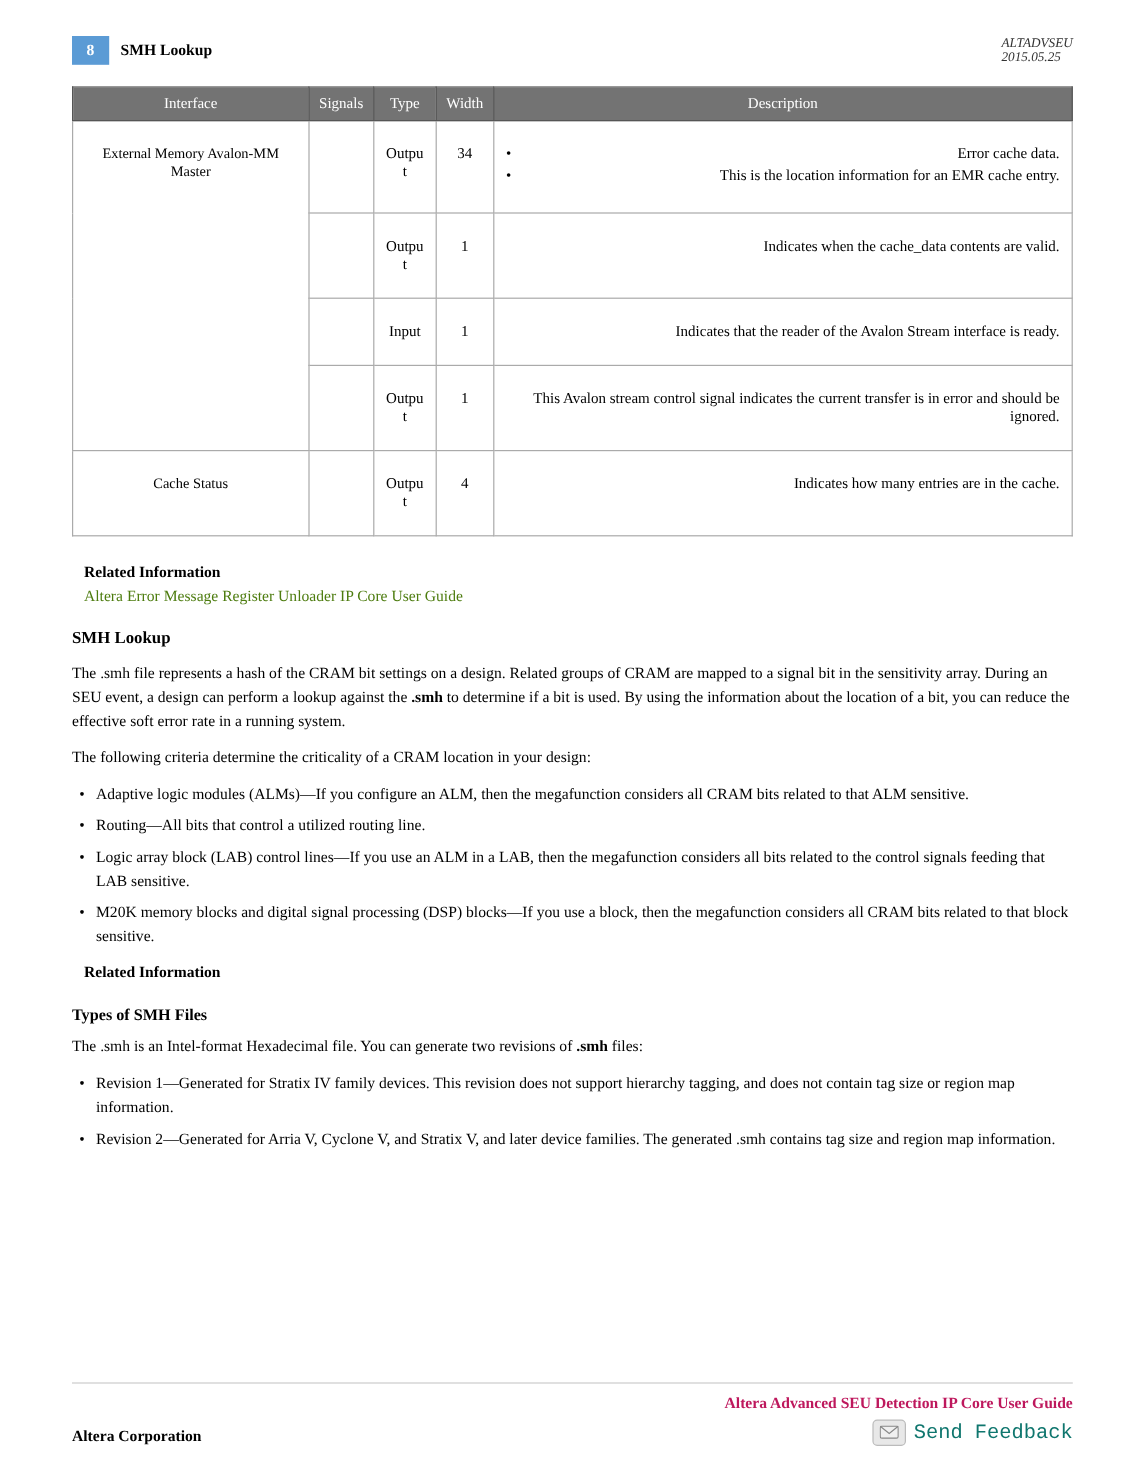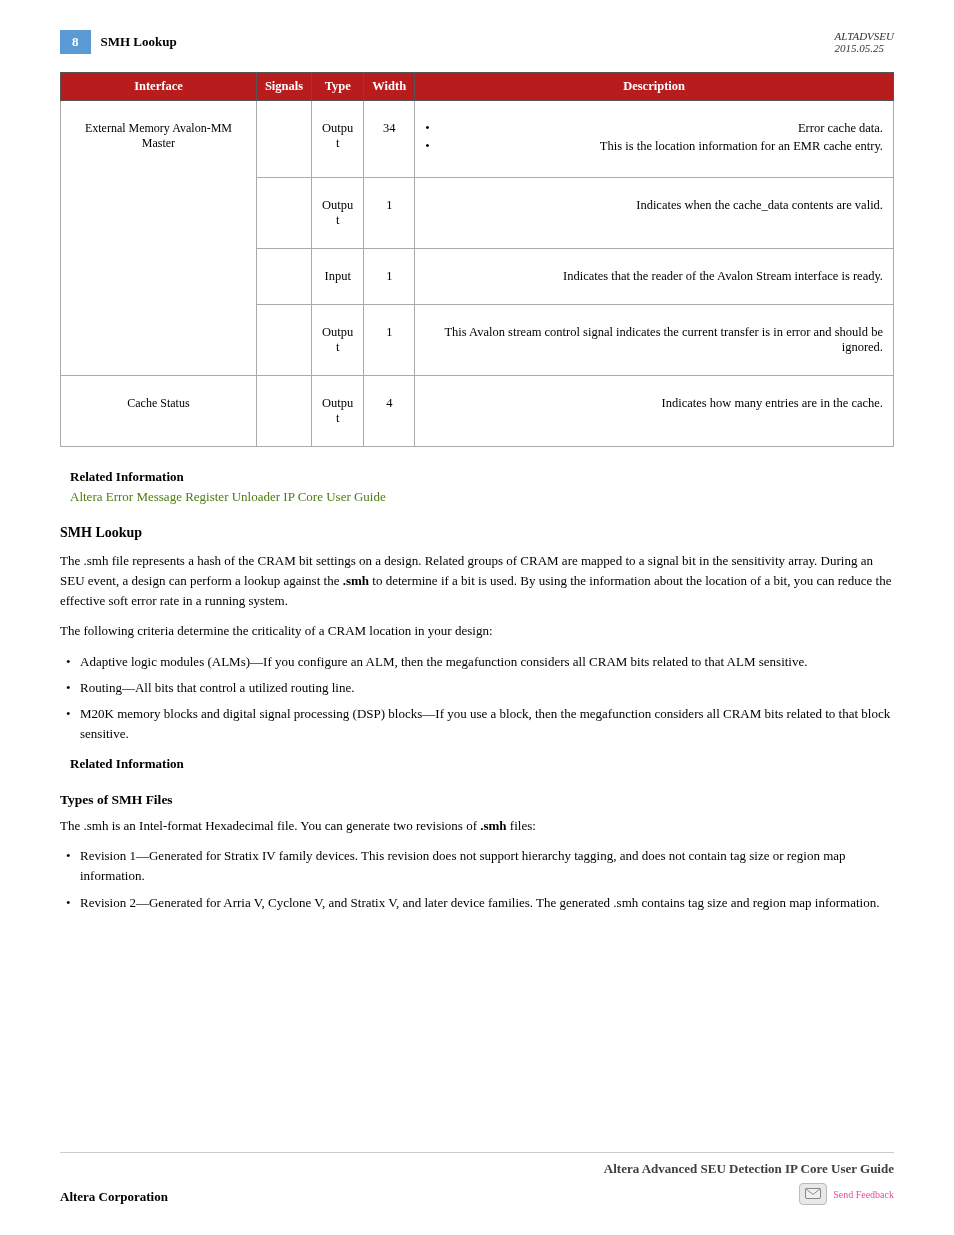--- a/index.html
+++ b/index.html
@@ -47,25 +47,25 @@
     }
 
     
     .data-table {
       width: 100%;
       border-collapse: collapse;
       margin-bottom: 22px;
       font-size: 12.5px;
     }
     .data-table th {
-      background: #b91c1c;
+      background: #737373;
       color: #fff;
       text-align: center;
       padding: 6px 8px;
-      font-weight: bold;
+      font-weight: normal;
       border: 1px solid #555;
     }
     .data-table td {
       border: 1px solid #aaa;
       padding: 20px 10px;
       vertical-align: top;
     }
     .data-table td.interface-cell {
       text-align: center;
       font-size: 12px;
@@ -170,21 +170,21 @@
       padding-top: 8px;
     }
     .footer-left {
       font-size: 13px;
       font-weight: bold;
     }
     .footer-right {
       text-align: right;
     }
     .footer-link {
-      color: #404040;
+      color: #be185d;
       text-decoration: none;
       font-size: 13px;
       font-weight: bold;
     }
     .send-feedback {
       display: flex;
       align-items: center;
       gap: 6px;
       margin-top: 6px;
       justify-content: flex-end;
@@ -194,23 +194,24 @@
       height: 22px;
       background: #e8e8e8;
       border: 1px solid #bbb;
       border-radius: 4px;
       display: inline-flex;
       align-items: center;
       justify-content: center;
       font-size: 14px;
     }
     .feedback-text {
-      color: #ec4899;
-      font-size: 10px;
+      color: #0f766e;
+      font-size: 17px;
       text-decoration: none;
+      font-family: Liberation Mono, monospace;
     }
   </style>
 </head>
 <body>
 
 <div class="page">
 
   <div class="page-header">
     <div class="header-left">
       <div class="page-number-block">8</div>
@@ -287,20 +288,21 @@
 
   <div>
     <div class="section-heading">SMH Lookup</div>
     <p class="body-text">
       The .smh file represents a hash of the CRAM bit settings on a design. Related groups of CRAM are mapped to a signal bit in the sensitivity array. During an SEU event, a design can perform a lookup against the <strong>.smh</strong> to determine if a bit is used. By using the information about the location of a bit, you can reduce the effective soft error rate in a running system.
     </p>
     <p class="body-text">The following criteria determine the criticality of a CRAM location in your design:</p>
     <ul class="body-bullets">
       <li>Adaptive logic modules (ALMs)—If you configure an ALM, then the megafunction considers all CRAM bits related to that ALM sensitive.</li>
       <li>Routing—All bits that control a utilized routing line.</li>
+      <li>Logic array block (LAB) control lines—If you use an ALM in a LAB, then the megafunction considers all bits related to the control signals feeding that LAB sensitive.</li>
       <li>M20K memory blocks and digital signal processing (DSP) blocks—If you use a block, then the megafunction considers all CRAM bits related to that block sensitive.</li>
     </ul>
   </div>
 
   <div class="related-info">
     <div class="related-info-label">Related Information</div>
   </div>
 
   <div>
     <div class="subsection-heading">Types of SMH Files</div>

